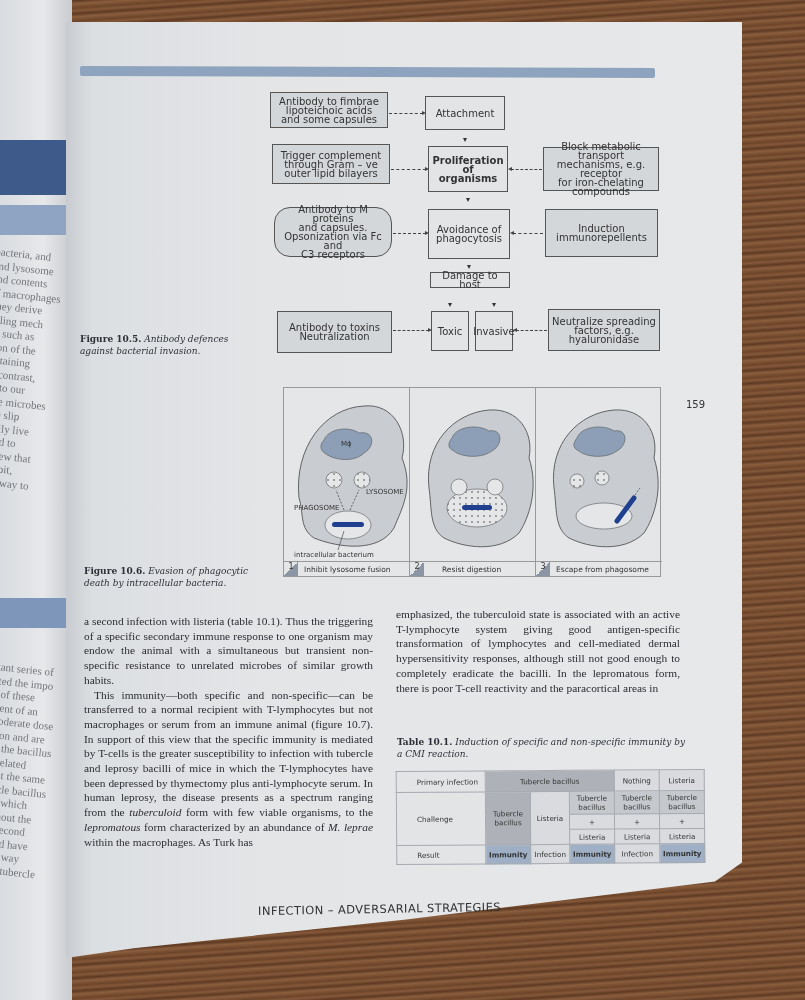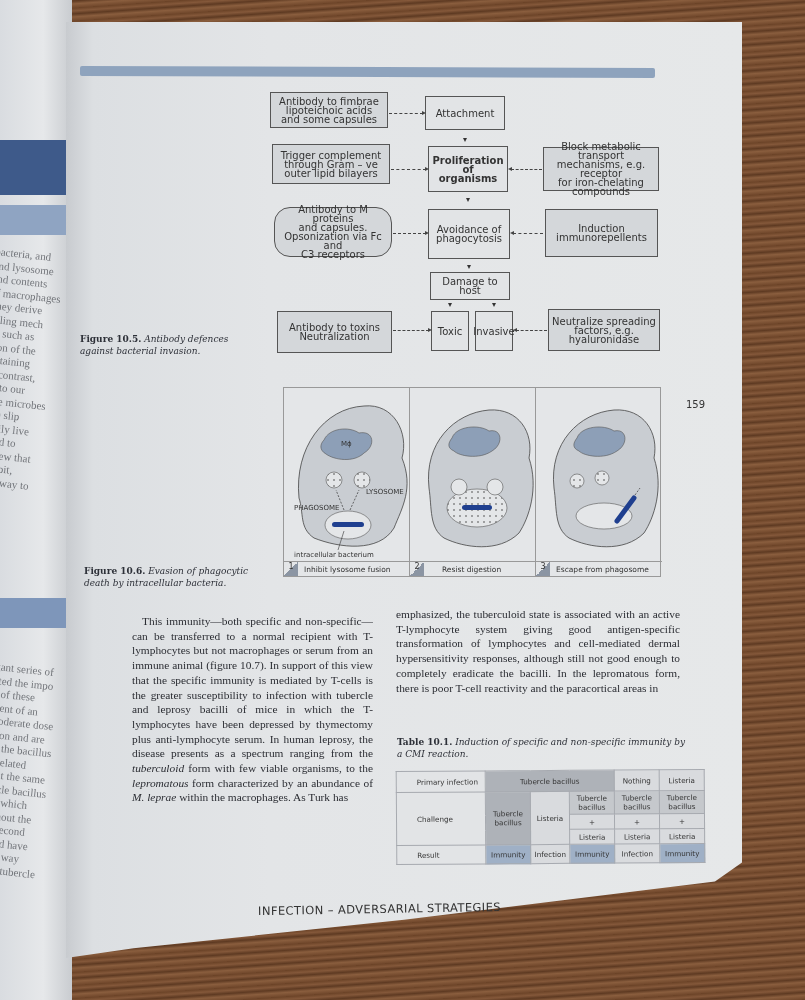--- a/index.html
+++ b/index.html
@@ -24,32 +24,32 @@
   .caption{position:absolute;font-family:"DejaVu Serif",serif;font-size:9px;color:#2d3038;line-height:12px;}
   .caption b{font-weight:bold;font-style:normal;}
   .caption i{font-style:italic;}
   .pageno{position:absolute;left:686px;top:399px;font-family:"DejaVu Sans",sans-serif;font-size:10px;color:#333;}
   .fig6{position:absolute;left:283px;top:387px;width:378px;height:190px;border:1px solid #999;background:#e4e6e8;box-sizing:border-box;}
   .fig6 .panel{position:absolute;top:0;height:100%;border-right:1px solid #999;box-sizing:border-box;}
   .fig6 .plabel{position:absolute;bottom:0;left:0;right:0;height:14px;border-top:1px solid #999;font-family:"DejaVu Sans",sans-serif;font-size:7.5px;color:#333;display:flex;align-items:center;}
   .fig6 .num{width:14px;height:14px;background:linear-gradient(135deg,#e4e6e8 50%,#8b95a3 50%);font-size:8px;display:flex;align-items:flex-start;justify-content:center;margin-right:6px;}
   .body-text{position:absolute;font-family:"Liberation Serif",serif;font-size:11.4px;color:#2b2d33;line-height:14.7px;text-align:justify;}
   .body-text p{margin:0;}
-  .body-text .indent{text-indent:10px;margin-left:48px;}
+  .body-text .indent{text-indent:10px;}
   .body-text em{font-style:italic;}
   .tbl-cap{position:absolute;left:397px;top:736px;width:290px;font-family:"DejaVu Serif",serif;font-size:9px;line-height:12px;color:#2d3038;}
   .tbl-cap b{font-style:normal;}
   .tbl-cap i{font-style:italic;}
   table.t{position:absolute;left:396px;top:770px;border-collapse:collapse;font-family:"DejaVu Sans",sans-serif;font-size:7.2px;color:#333;transform:rotate(-0.4deg);}
   table.t td{border:1px solid #a7aab0;text-align:center;padding:0 2px;height:14px;}
   table.t td.lbl{text-align:left;width:66px;background:#e2e4e6;padding-left:20px;}
   .g1{background:#aeb2b8;}
   .g2{background:#c5c8cc;}
   .g3{background:#d9dbde;}
-  .imm{background:#9fb0c6;font-weight:normal;}
+  .imm{background:#9fb0c6;font-weight:bold;}
   .footer{position:absolute;left:258px;top:902px;font-family:"DejaVu Sans",sans-serif;font-size:11.5px;color:#333;letter-spacing:.4px;transform:rotate(-1deg);}
 </style>
 </head>
 <body>
 
 <div class="wood"></div>
 
 <div class="left-page">
   <div class="left-band" style="top:140px;height:55px;background:#3e5a8a;"></div>
   <div class="left-band" style="top:205px;height:30px;background:#8fa4c2;"></div>
@@ -88,21 +88,21 @@
 Opsonization via Fc and
 C3 receptors</div>
   <div class="fc-box light" style="left:428px;top:209px;width:82px;height:50px;">Avoidance of
 phagocytosis</div>
   <div class="fc-box" style="left:545px;top:209px;width:113px;height:48px;">Induction
 immunorepellents</div>
   <div class="dash arrowR" style="left:393px;top:233px;width:33px;"></div>
   <div class="dash arrowL" style="left:513px;top:233px;width:30px;"></div>
   <div class="tri" style="left:467px;top:265px;"></div>
 
-  <div class="fc-box light" style="left:430px;top:272px;width:80px;height:28px;">Damage to
+  <div class="fc-box light" style="left:430px;top:272px;width:80px;height:16px;">Damage to
 host</div>
   <div class="tri" style="left:448px;top:303px;"></div>
   <div class="tri" style="left:492px;top:303px;"></div>
 
   <div class="fc-box" style="left:277px;top:311px;width:115px;height:42px;text-align:center;">Antibody to toxins
 Neutralization</div>
   <div class="fc-box light" style="left:431px;top:311px;width:38px;height:40px;">Toxic</div>
   <div class="fc-box light" style="left:475px;top:311px;width:38px;height:40px;">Invasive</div>
   <div class="fc-box" style="left:548px;top:309px;width:112px;height:42px;">Neutralize spreading
 factors, e.g.
@@ -179,20 +179,21 @@
       </div>
   </div>
 </div>
 
 <div class="caption" style="left:84px;top:565px;width:190px;">
   <b>Figure 10.6.</b>
   <i>Evasion of phagocytic death by intracellular bacteria.</i>
 </div>
 
 <div class="body-text" style="left:84px;top:614px;width:289px;">
+  <p>a second infection with listeria (table 10.1). Thus the triggering of a specific secondary immune response to one organism may endow the animal with a simultaneous but transient non-specific resistance to unrelated microbes of similar growth habits.</p>
   <p class="indent"><span>This immunity—both specific and non-specific—can be transferred to a normal recipient with T-lymphocytes but not macrophages or serum from an immune animal (figure 10.7). In support of this view that the specific immunity is mediated by T-cells is the greater susceptibility to infection with tubercle and leprosy bacilli of mice in which the T-lymphocytes have been depressed by thymectomy plus anti-lymphocyte serum. In human leprosy, the disease presents as a spectrum ranging from the </span><em>tuberculoid</em><span> form with few viable organisms, to the </span><em>lepromatous</em><span> form characterized by an abundance of </span><em>M. leprae</em><span> within the macrophages. As Turk has</span></p>
 </div>
 
 <div class="body-text" style="left:396px;top:607px;width:284px;">
   <p>emphasized, the tuberculoid state is associated with an active T-lymphocyte system giving good antigen-specific transformation of lymphocytes and cell-mediated dermal hypersensitivity responses, although still not good enough to completely eradicate the bacilli. In the lepromatous form, there is poor T-cell reactivity and the paracortical areas in</p>
 </div>
 
 <div class="tbl-cap">
   <b>Table 10.1.</b>
   <i>Induction of specific and non-specific immunity by a CMI reaction.</i>

